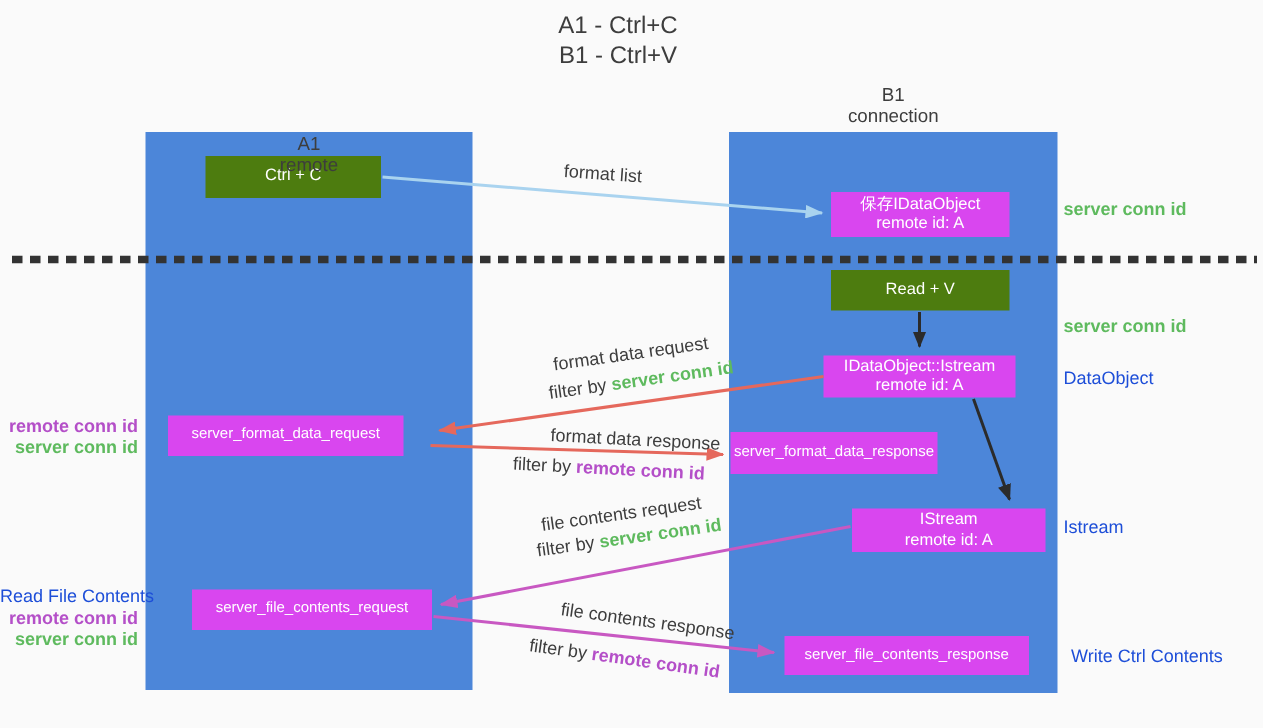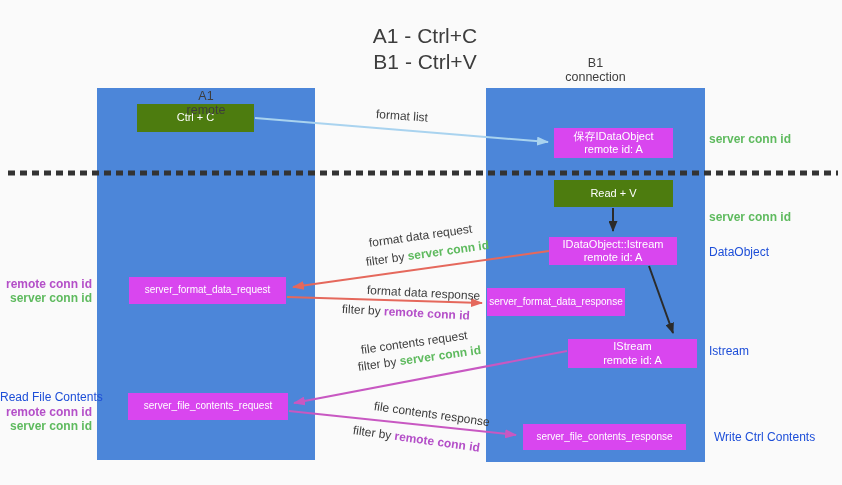--- a/index.html
+++ b/index.html
@@ -1,41 +1,41 @@
 <!DOCTYPE html>
 <html><head>
 <meta charset="utf-8">
 <style>
   html,body{margin:0;padding:0;background:#fafafa;}
   #stage{
     position:relative;width:842px;height:485px;overflow:hidden;
     font-family:"Liberation Sans",sans-serif;color:#3d3d3d;background:#fafafa;
   }
   
-  .title{position:absolute;left:0;top:23px;width:824px;text-align:center;
-    font-size:21px;line-height:1.22;color:#3d3d3d;padding-left:13px;}
+  .title{position:absolute;left:0;top:8px;width:824px;text-align:center;
+    font-size:16px;line-height:1.22;color:#3d3d3d;}
   
   .lifeline{position:absolute;background:#4c86d9;z-index:1;}
   #col-a{left:97px;top:88px;width:218px;height:372px;}
   #col-b{left:486px;top:88px;width:219px;height:374px;}
   .col-header{position:absolute;text-align:center;font-size:12.5px;line-height:1.12;z-index:4;}
   #hdr-a{left:97px;top:56px;width:218px;margin-top:33px;}
   #hdr-b{left:486px;top:56px;width:219px;}
   
   .node{position:absolute;z-index:2;display:flex;flex-direction:column;
     align-items:center;justify-content:center;color:#fff;text-align:center;
     font-size:11px;line-height:1.22;white-space:nowrap;}
   .green{background:#4d7c0f;}
   .orange{background:#d946ef;}
   .long{font-size:10px;}
   #ctrl-c{left:137px;top:104px;width:117px;height:28px;}
   #save-obj{left:554px;top:128px;width:119px;height:30px;}
   #ctrl-v{left:554px;top:180px;width:119px;height:27px;}
   #getdata{left:549px;top:237px;width:128px;height:28px;}
-  #req1{left:129px;top:277px;width:157px;height:27px;}
+  #req1{left:112px;top:277px;width:157px;height:27px;}
   #resp1{left:487px;top:288px;width:138px;height:28px;}
   #istream-node{left:568px;top:339px;width:129px;height:29px;}
   #req2{left:128px;top:393px;width:160px;height:27px;}
   #resp2{left:523px;top:424px;width:163px;height:26px;}
   
   .left-label{position:absolute;left:0;width:92px;text-align:right;
     font-size:12px;z-index:4;white-space:nowrap;}
   .right-label{position:absolute;left:709px;font-size:12px;z-index:4;white-space:nowrap;}
   .lbl-green{color:#5eba5e;font-weight:bold;}
   .lbl-purple{color:#b44fc8;font-weight:bold;}

